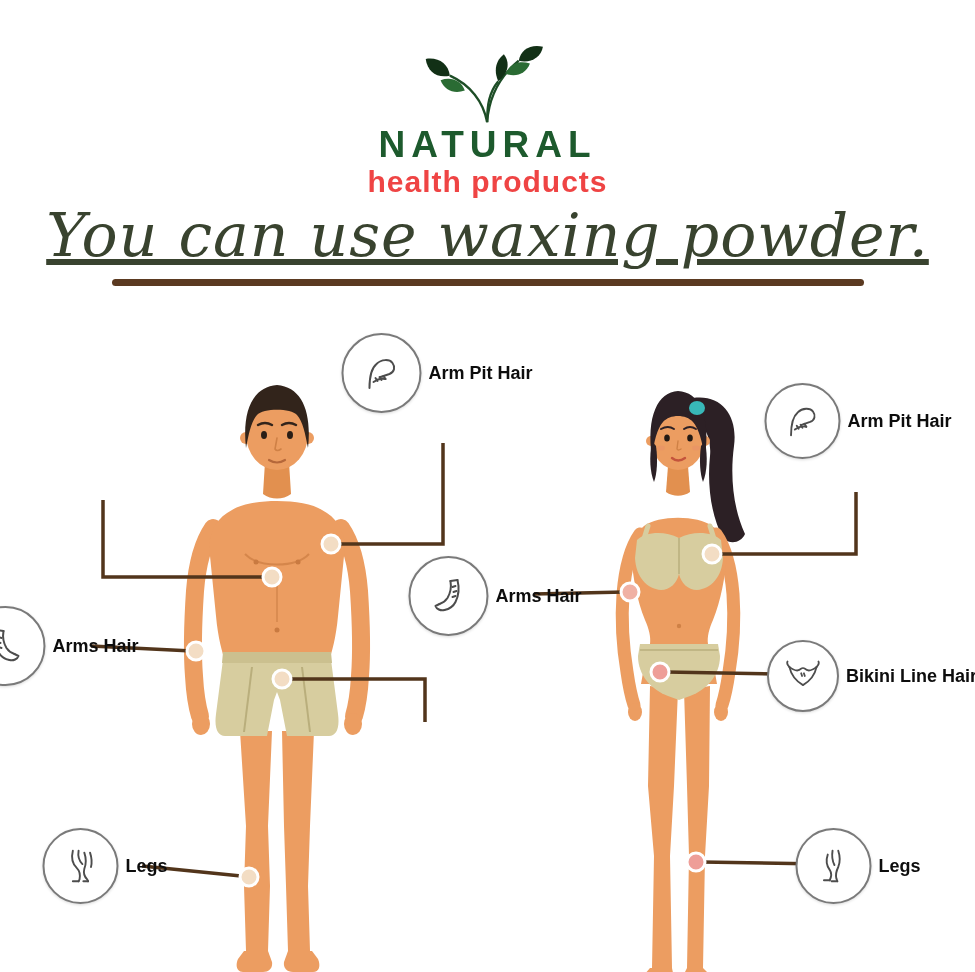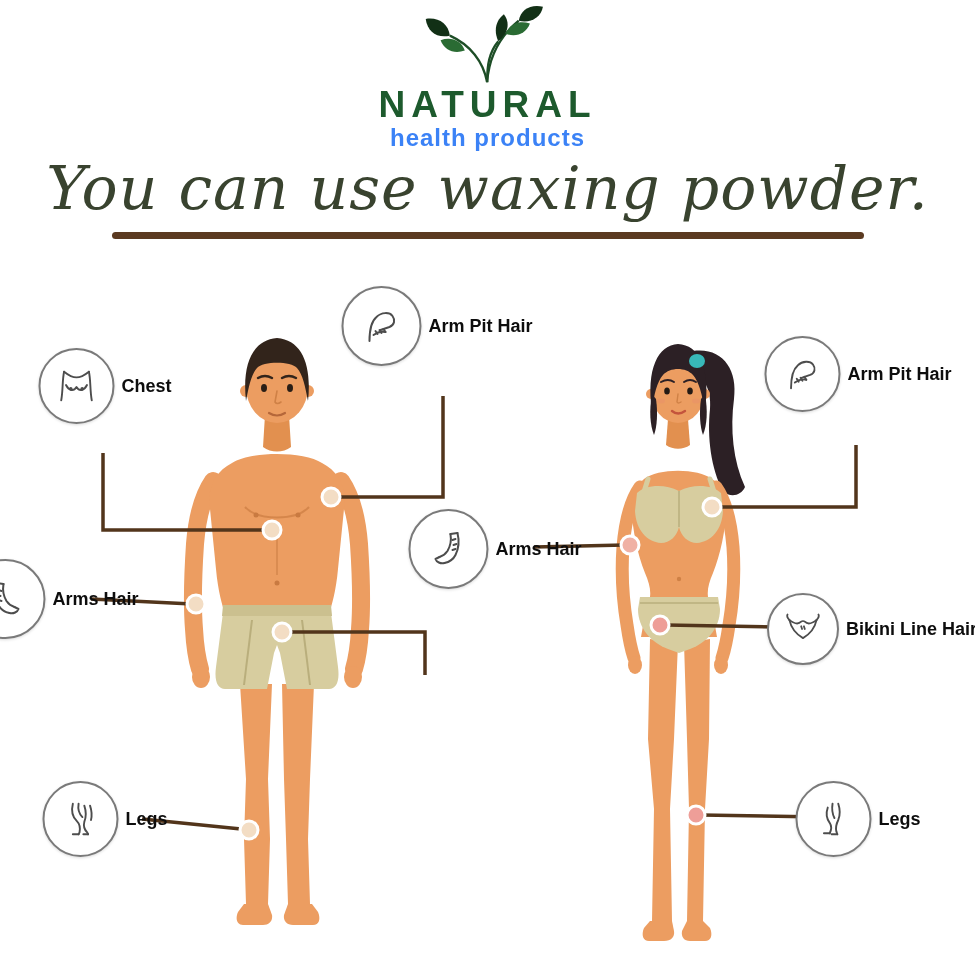--- a/index.html
+++ b/index.html
@@ -1,34 +1,34 @@
 <!DOCTYPE html>
 <html><head>
 <meta charset="utf-8">
 <style>
   html,body { margin:0; padding:0; background:#ffffff; }
   .page {
     position:relative; width:975px; height:972px; background:#ffffff;
     font-family:"Liberation Sans", sans-serif; overflow:hidden;
   }
   
-  .header { text-align:center; padding-top:4px; }
+  .header { text-align:center; padding-top:4px;margin-top:40px; }
   .leaves { display:block; margin:0 auto; height:80px; }
   .brand {
     font-size:37px; font-weight:800; letter-spacing:6px;
     color:#1d5a2d; line-height:1; margin-top:2px;
   }
   .tagline {
-    font-size:24px; font-weight:700; letter-spacing:1px;
-    color:#3b82f6; line-height:1.1; margin-top:2px;
+    font-size:30px; font-weight:700; letter-spacing:1px;
+    color:#ef4444; line-height:1.1; margin-top:2px;
   }
   .headline {
     font-family:"DejaVu Serif", serif; font-style:italic;
     font-size:60px; color:#39432f; line-height:1.05; margin-top:6px;
-    letter-spacing:1px; white-space:nowrap;
+    letter-spacing:1px; white-space:nowrap;text-decoration:underline;
   }
   .divider {
     width:752px; height:7px; background:#5b3a21; border-radius:4px;
     margin:12px auto 0;
   }
   
   .scene { position:relative; width:975px; height:720px; }
   .scene-art { position:absolute; left:0; top:0; }
   .callout {
     position:absolute; transform:translateX(-50%);
@@ -180,33 +180,20 @@
         <circle cx="196" cy="365" r="9" fill="#f3ddc4"></circle>
         <circle cx="282" cy="393" r="9" fill="#f3ddc4"></circle>
         <circle cx="249" cy="591" r="9" fill="#f3ddc4"></circle>
         <circle cx="712" cy="268" r="9" fill="#f3ddc4"></circle>
         <circle cx="630" cy="306" r="9" fill="#f0b1a4"></circle>
         <circle cx="660" cy="386" r="9" fill="#ee9e98"></circle>
         <circle cx="696" cy="576" r="9" fill="#ee9e98"></circle>
       </g>
     </svg>
 
-    <div class="callout" style="left:105px; top:109px;">
-      <div class="circle">
-        <svg class="icon" width="42" height="42" viewBox="0 0 44 44">
-          <path d="M9 7 C 7 16 8 26 6 37"></path>
-          <path d="M35 7 C 37 16 36 26 38 37"></path>
-          <path d="M9 7 C 14 11 18 13 22 13 C 26 13 30 11 35 7"></path>
-          <path d="M11 21 C 14 27 19 28 22 23 C 25 28 30 27 33 21"></path>
-          <circle cx="16" cy="25" r="0.9" fill="#4d4d4d"></circle>
-          <circle cx="28" cy="25" r="0.9" fill="#4d4d4d"></circle>
-        </svg>
-      </div>
-      <div class="callout-label">Chest</div>
-    </div>
 
     <div class="callout" style="left:437px; top:47px;">
       <div class="circle big">
         <svg class="icon" width="44" height="44" viewBox="0 0 44 44">
           <path d="M10 37 C 10 27 11 18 17 13 C 22 8 30 8 33 12 C 36 16 35 21 30 23 L 21 26"></path>
           <path d="M14 31 C 18 28 22 27 26 28"></path>
           <path d="M16 27 l 2 3 M 20 26 l 2 3 M 24 25 l 2 3"></path>
         </svg>
       </div>
       <div class="callout-label">Arm Pit Hair</div>

